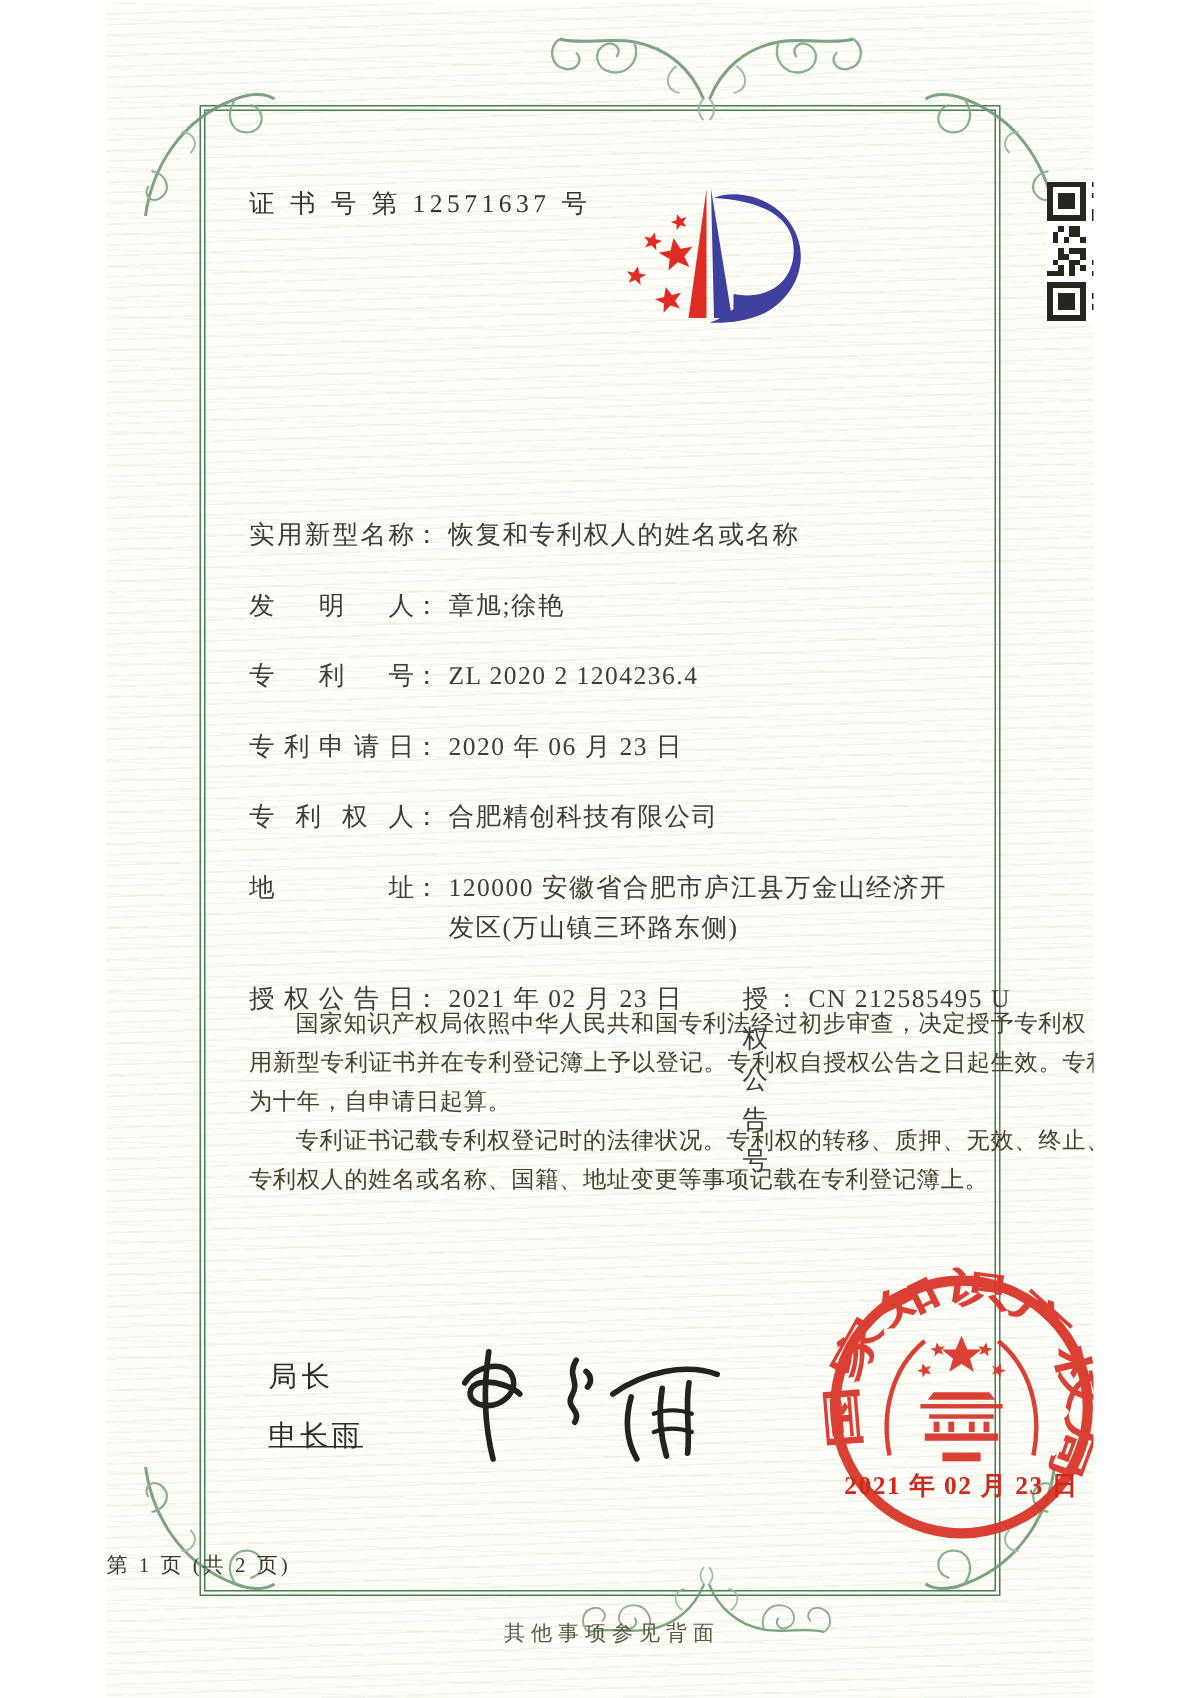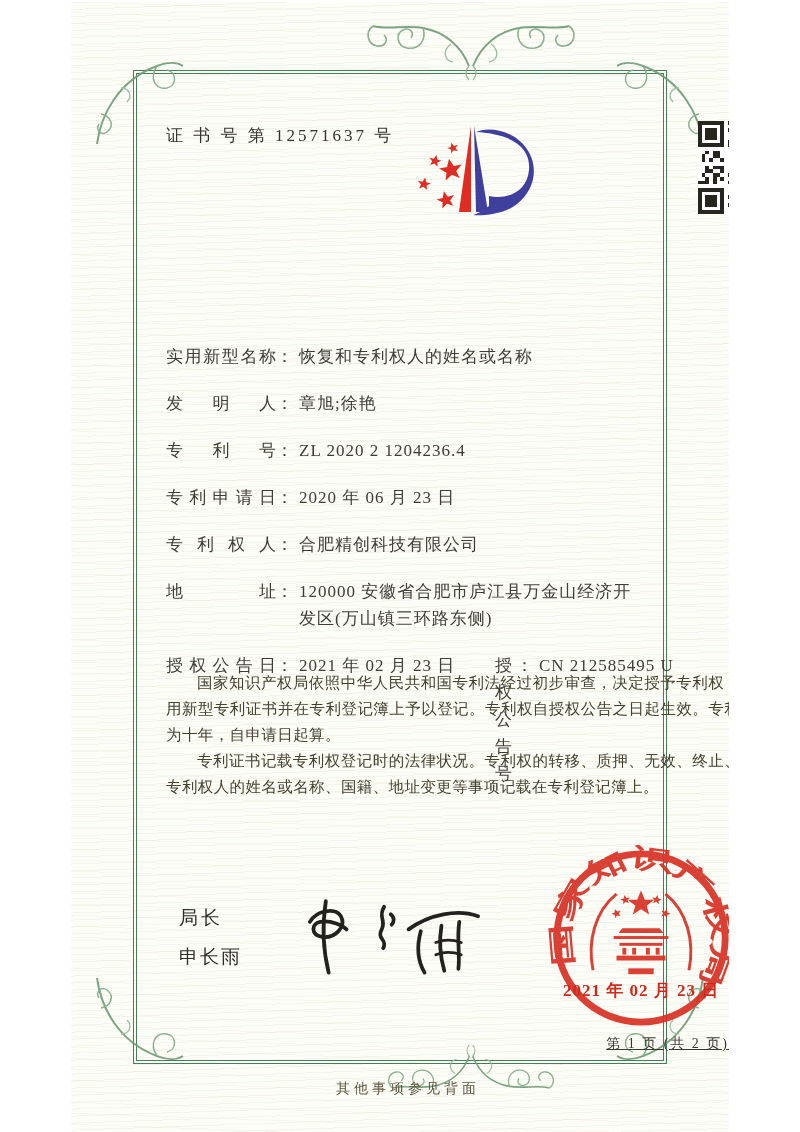--- a/index.html
+++ b/index.html
@@ -47,30 +47,30 @@
   .fvalue-wrap{max-width:450px;}
   .frow-last .fvalue{width:196px;flex:0 0 196px;}
   .gaz-label{letter-spacing:4px;text-align:right;}
   .paras{
     position:absolute;left:95px;top:668px;width:622px;
     font-size:15.5px;line-height:26px;color:#46412f;letter-spacing:.4px;
     text-align:justify;
   }
   .paras p{margin:0;text-indent:2em;}
   .sig-role{position:absolute;left:108px;top:903px;font-size:19px;letter-spacing:3px;color:#2e2d26;font-family:"Liberation Sans","DejaVu Sans",sans-serif;}
-  .sig-name{position:absolute;left:108px;top:942px;font-size:19px;letter-spacing:2px;color:#2e2d26;font-family:"Liberation Sans","DejaVu Sans",sans-serif;}
+  .sig-name{position:absolute;left:108px;top:942px;font-size:19px;letter-spacing:2px;color:#2e2d26;font-family:"Liberation Sans","DejaVu Sans",sans-serif;text-decoration:underline;}
   .sig-hand{position:absolute;left:225px;top:886px;width:196px;height:94px;}
   .seal{position:absolute;left:477px;top:843px;width:186px;height:186px;opacity:.93;}
   .seal-date{
     position:absolute;left:482px;top:977px;width:176px;text-align:center;
     font-size:17px;font-weight:700;color:#ce2a1c;letter-spacing:1px;
   }
   .page-info{
-    position:absolute;left:0;right:0;top:1033px;text-align:right;
-    font-size:14px;letter-spacing:2px;color:#3a382e;text-decoration:underline;
+    position:absolute;left:0;right:0;top:1033px;text-align:left;
+    font-size:14px;letter-spacing:2px;color:#3a382e;
   }
   .back-note{
     position:absolute;left:0;right:0;top:1078px;text-align:center;
     font-size:14px;letter-spacing:4px;color:#5c563f;padding-left:16px;
   }
 </style>
 </head>
 <body>
 
 <svg width="0" height="0" style="position:absolute" xmlns="http://www.w3.org/2000/svg" xmlns:xlink="http://www.w3.org/1999/xlink" aria-hidden="true">

